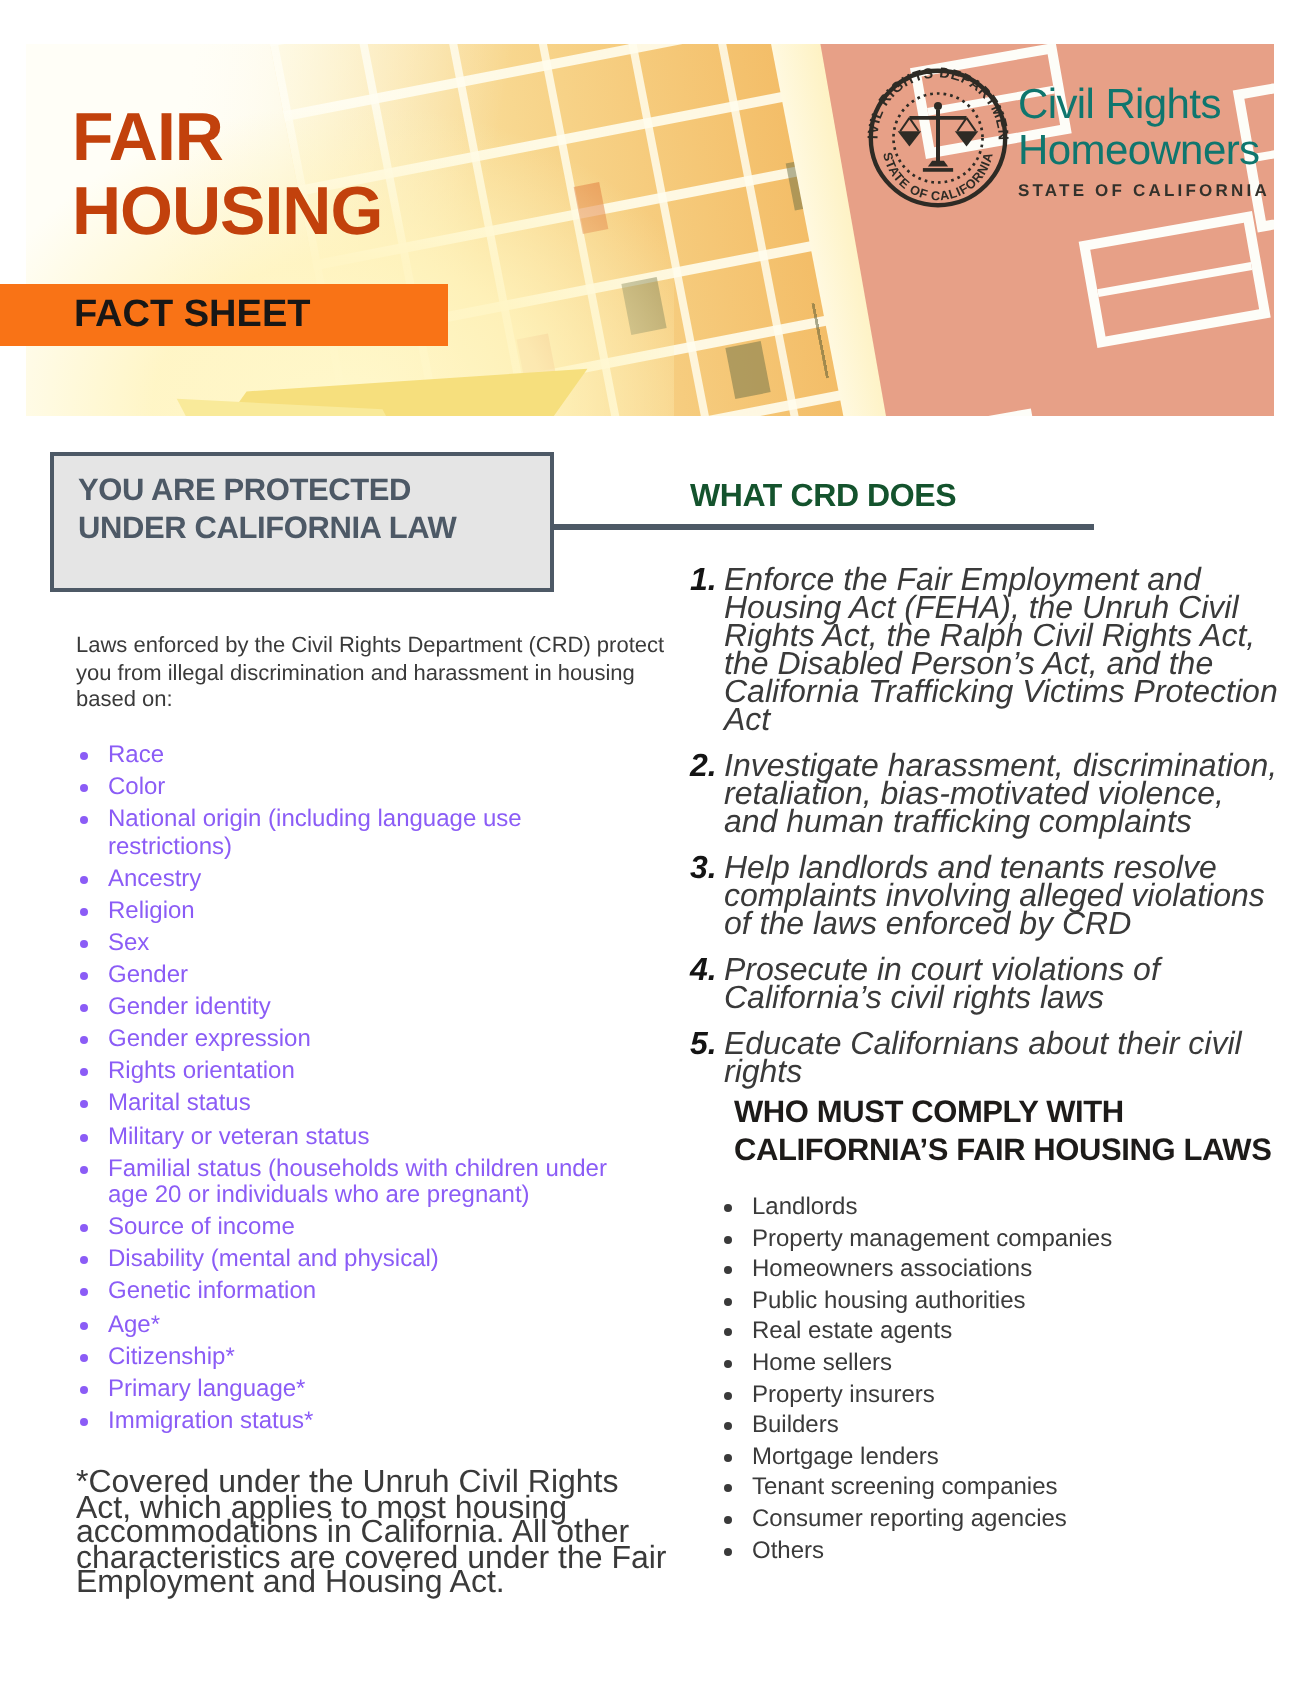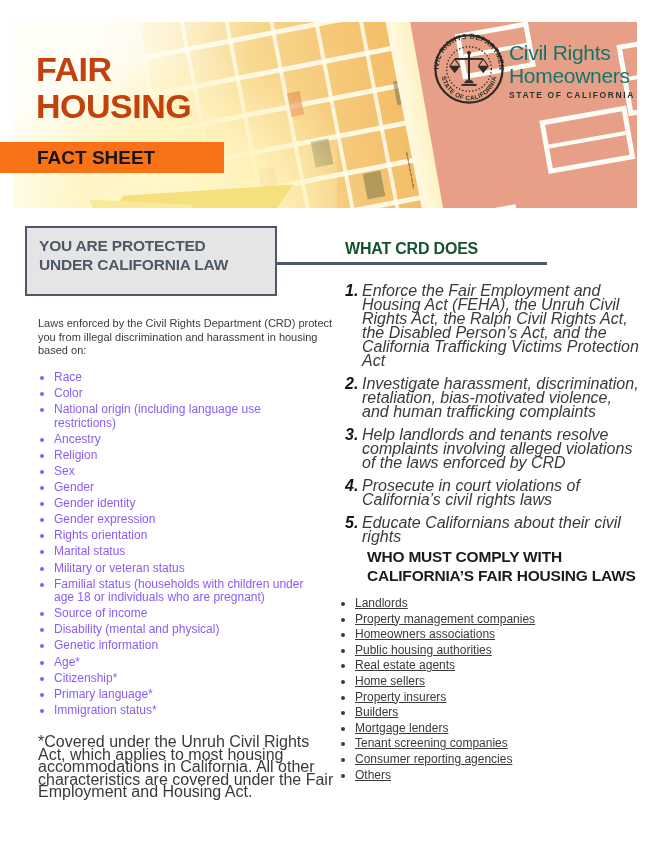--- a/index.html
+++ b/index.html
@@ -142,22 +142,22 @@
   .crd-list li::before {
     content: counter(n) "."; position: absolute; left: 0; top: 0;
     font-weight: bold; color: #141414;
   }
   .who-title {
     position: absolute; left: 345px; top: 548px;
     font-size: 15.5px; font-weight: bold; line-height: 18.5px;
     color: #1d1b19; letter-spacing: -0.2px; margin-left: 22px;
   }
   .comply-list {
-    position: absolute; left: 339px; top: 597px; width: 290px;
-    padding-left: 16px; list-style: disc; color: #3a3a3a; text-decoration: underline;
+    position: absolute; left: 360px; top: 597px; width: 290px;
+    padding-left: 16px; list-style: disc; color: #3a3a3a;
   }
   .comply-list li {
     font-size: 12px; line-height: 13.4px; margin-bottom: 2.2px; color: #3a3a3a;
   }
 </style>
 </head>
 <body>
 
 <div class="page">
 
@@ -237,21 +237,21 @@
       <li>National origin (including language use restrictions)</li>
       <li>Ancestry</li>
       <li>Religion</li>
       <li>Sex</li>
       <li>Gender</li>
       <li>Gender identity</li>
       <li>Gender expression</li>
       <li>Rights orientation</li>
       <li>Marital status</li>
       <li>Military or veteran status</li>
-      <li>Familial status (households with children under age 18 or individuals who are pregnant)</li>
+      <li>Familial status (households with children under age 20 or individuals who are pregnant)</li>
       <li>Source of income</li>
       <li>Disability (mental and physical)</li>
       <li>Genetic information</li>
       <li>Age*</li>
       <li>Citizenship*</li>
       <li>Primary language*</li>
       <li>Immigration status*</li>
     </ul>
   <p class="footnote">*Covered under the Unruh Civil Rights Act, which applies to most housing accommodations in California. All other characteristics are covered under the Fair Employment and Housing Act.</p>
 

